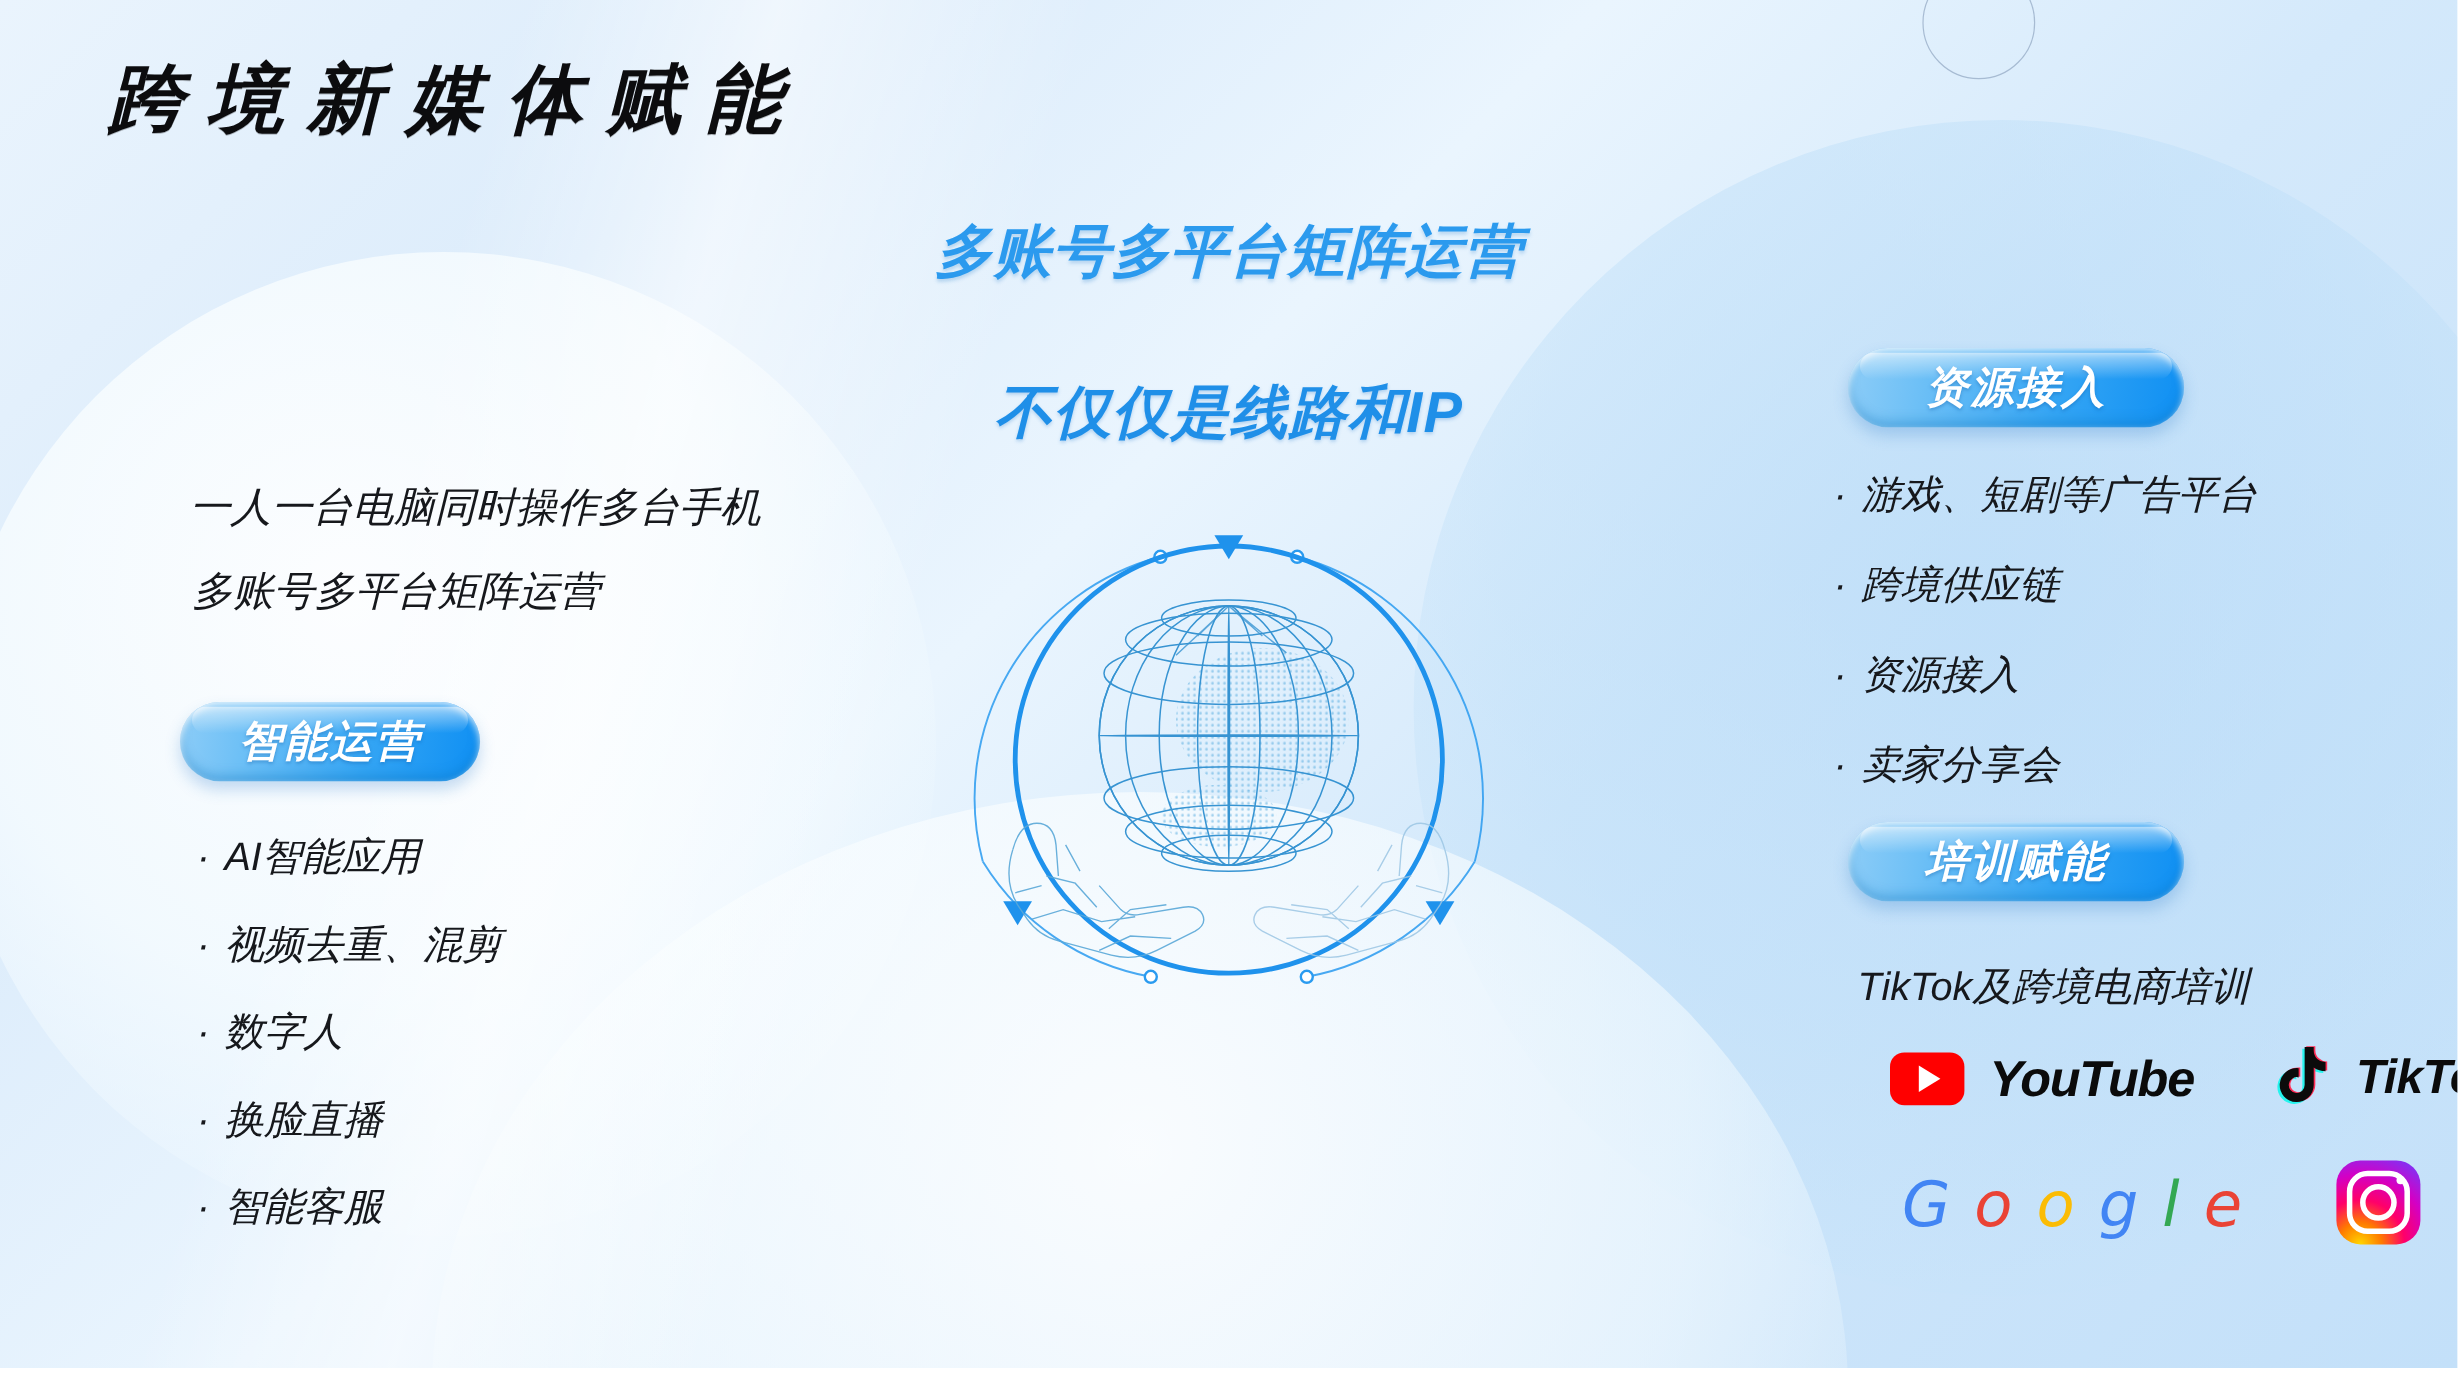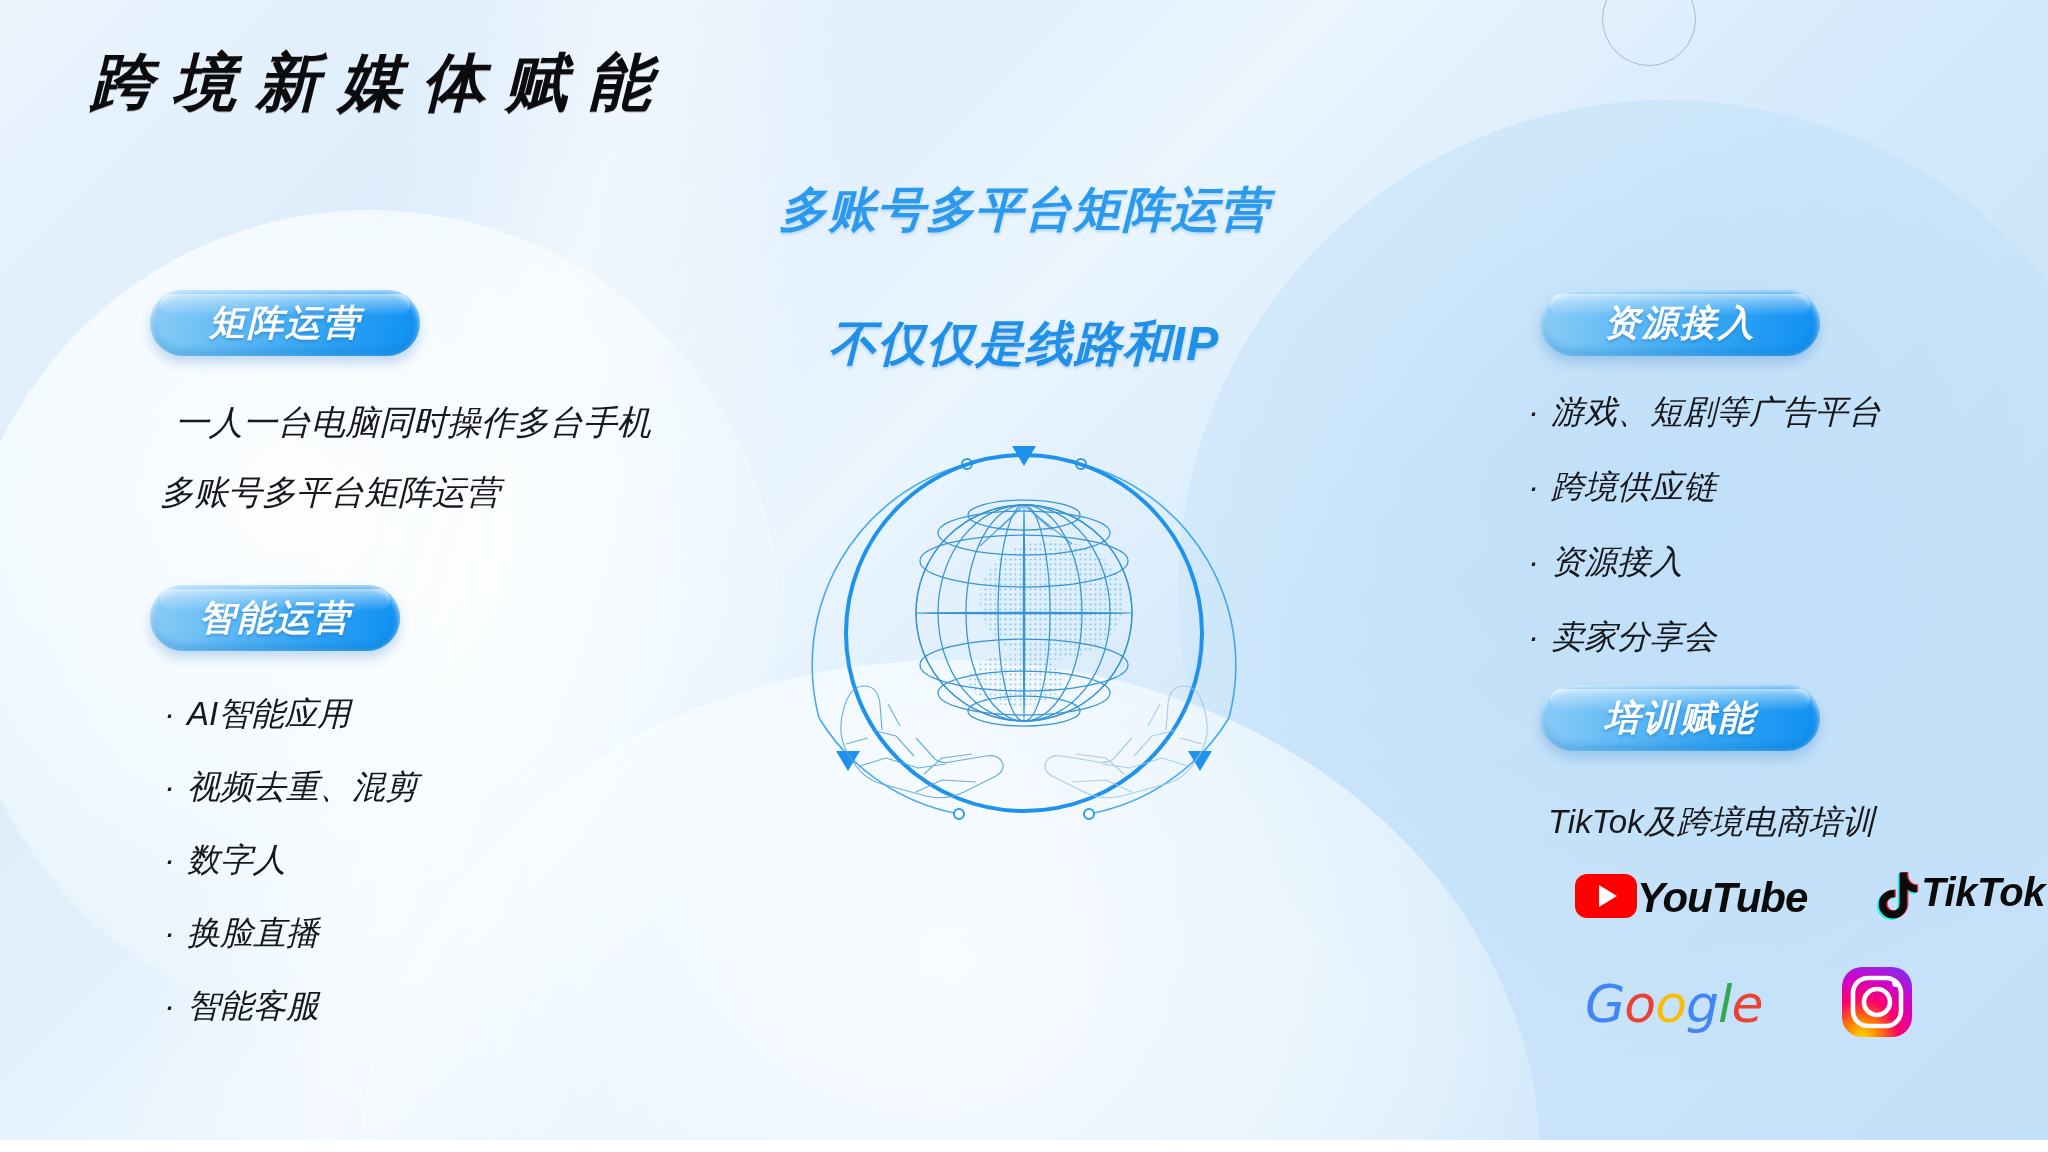--- a/index.html
+++ b/index.html
@@ -84,37 +84,37 @@
   .pill-train {left:1540px;top:685px;width:280px;}
 
   
   .line{
     position:absolute;color:#16181c;font-size:33px;white-space:nowrap;
     font-family:"Liberation Sans","DejaVu Sans",sans-serif;
   }
   .lead{font-size:34px;}
   .bullet-dot{display:inline-block;margin-right:12px;color:#16181c;}
 
-  .matrix-l1{left:175px;top:400px;}
+  .matrix-l1{left:158px;top:400px;}
   .matrix-l2{left:160px;top:470px;}
 
   .smart-list{position:absolute;left:148px;top:692px;}
   .smart-list .line{position:relative;left:16px;top:0;margin-bottom:28px;}
 
   .res-list{position:absolute;left:1528px;top:390px;}
   .res-list .line{position:relative;left:0;top:0;margin-bottom:30px;}
 
   .train-note{left:1548px;top:800px;font-size:33px;}
 
   
   .logo-row{position:absolute;display:flex;align-items:center;}
   .logo-row-1{left:1575px;top:870px;gap:68px;}
   .logo-row-2{left:1585px;top:965px;gap:78px;}
 
-  .logo{display:flex;align-items:flex-start;gap:0;}
+  .logo{display:flex;align-items:center;gap:21px;}
   .yt-badge{
     width:62px;height:44px;border-radius:12px;background:#ff0000;
     display:flex;align-items:center;justify-content:center;
   }
   .yt-tri{
     width:0;height:0;border-left:18px solid #ffffff;
     border-top:11px solid transparent;border-bottom:11px solid transparent;
     margin-left:4px;
   }
   .yt-word{font-size:42px;font-weight:700;color:#0b0b0b;letter-spacing:-1px;}
@@ -137,23 +137,20 @@
   <div class="blob blob-right"></div>
   <div class="blob blob-bottom"></div>
   <div class="sheen"></div>
   <div class="ring-deco"></div>
 
   <div class="main-title">跨境新媒体赋能</div>
 
   <div class="headline-1">多账号多平台矩阵运营</div>
   <div class="headline-2">不仅仅是线路和IP</div>
 
-  <div class="pill pill-matrix">
-    <span>矩阵运营</span>
-  </div>
   <div class="line lead matrix-l1">一人一台电脑同时操作多台手机</div>
   <div class="line lead matrix-l2">多账号多平台矩阵运营</div>
 
   <div class="pill pill-smart">
     <span>智能运营</span>
   </div>
 
   <div class="smart-list">
     <div class="line">
       <span class="bullet-dot">·</span><span>AI智能应用</span>

